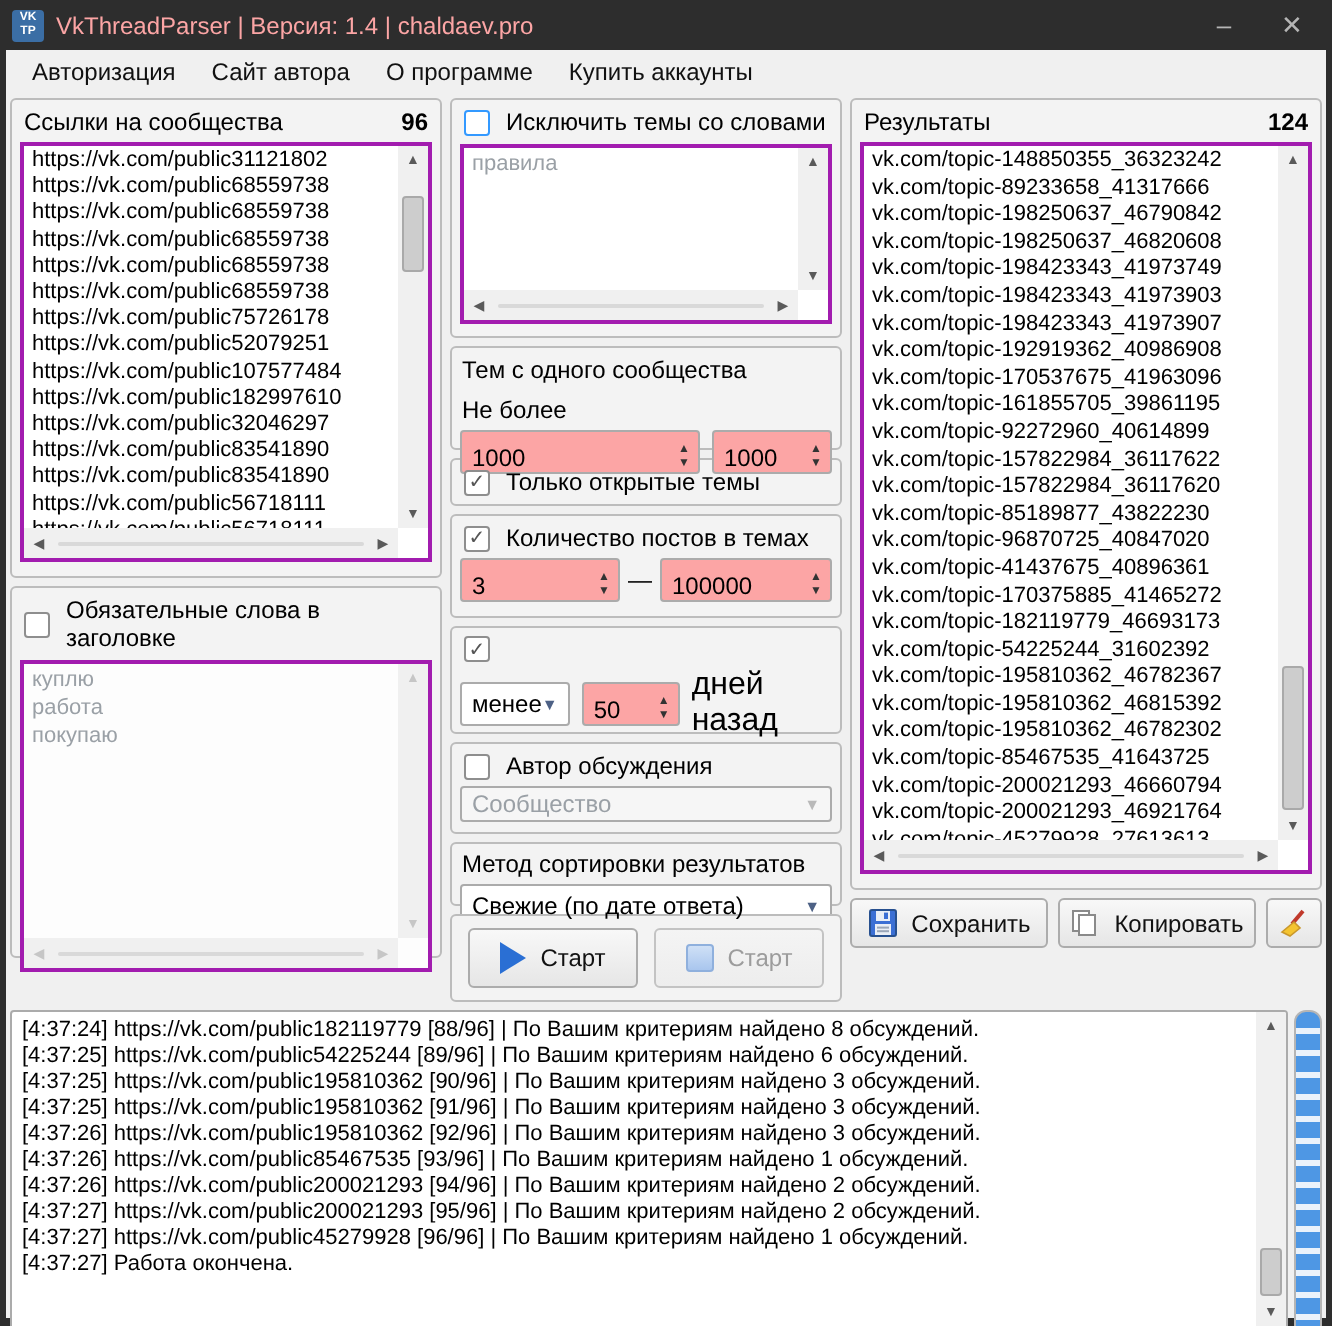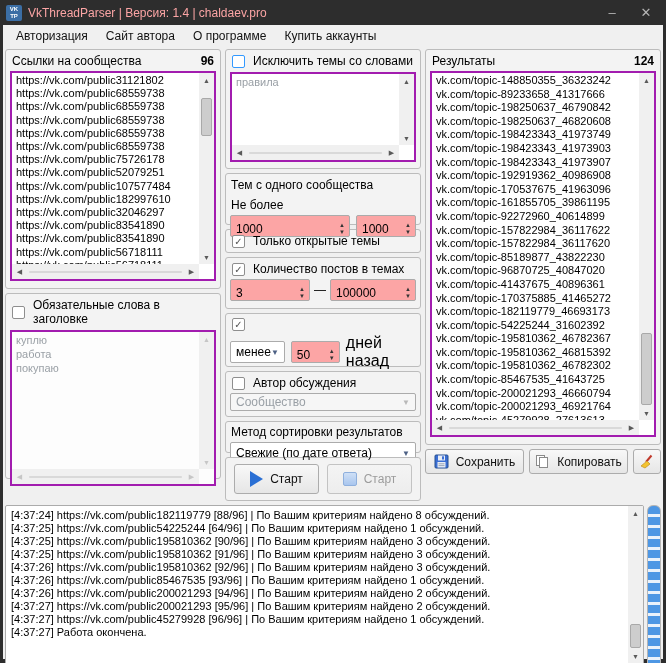--- a/index.html
+++ b/index.html
@@ -364,21 +364,21 @@
         </svg>
       </div>
     </div>
   </div>
 </div>
 
 <div class="log-wrap">
   <div class="logbox">
     <div class="log-content">
           <div>[4:37:24] https://vk.com/public182119779 [88/96]  | По Вашим критериям найдено 8 обсуждений.</div>
-          <div>[4:37:25] https://vk.com/public54225244 [64/96]  | По Вашим критериям найдено 1 обсуждений.</div>
+          <div>[4:37:25] https://vk.com/public54225244 [89/96]  | По Вашим критериям найдено 6 обсуждений.</div>
           <div>[4:37:25] https://vk.com/public195810362 [90/96]  | По Вашим критериям найдено 3 обсуждений.</div>
           <div>[4:37:25] https://vk.com/public195810362 [91/96]  | По Вашим критериям найдено 3 обсуждений.</div>
           <div>[4:37:26] https://vk.com/public195810362 [92/96]  | По Вашим критериям найдено 3 обсуждений.</div>
           <div>[4:37:26] https://vk.com/public85467535 [93/96]  | По Вашим критериям найдено 1 обсуждений.</div>
           <div>[4:37:26] https://vk.com/public200021293 [94/96]  | По Вашим критериям найдено 2 обсуждений.</div>
           <div>[4:37:27] https://vk.com/public200021293 [95/96]  | По Вашим критериям найдено 2 обсуждений.</div>
           <div>[4:37:27] https://vk.com/public45279928 [96/96]  | По Вашим критериям найдено 1 обсуждений.</div>
           <div>[4:37:27] Работа окончена.</div>
         </div>
     <div class="log-v">

